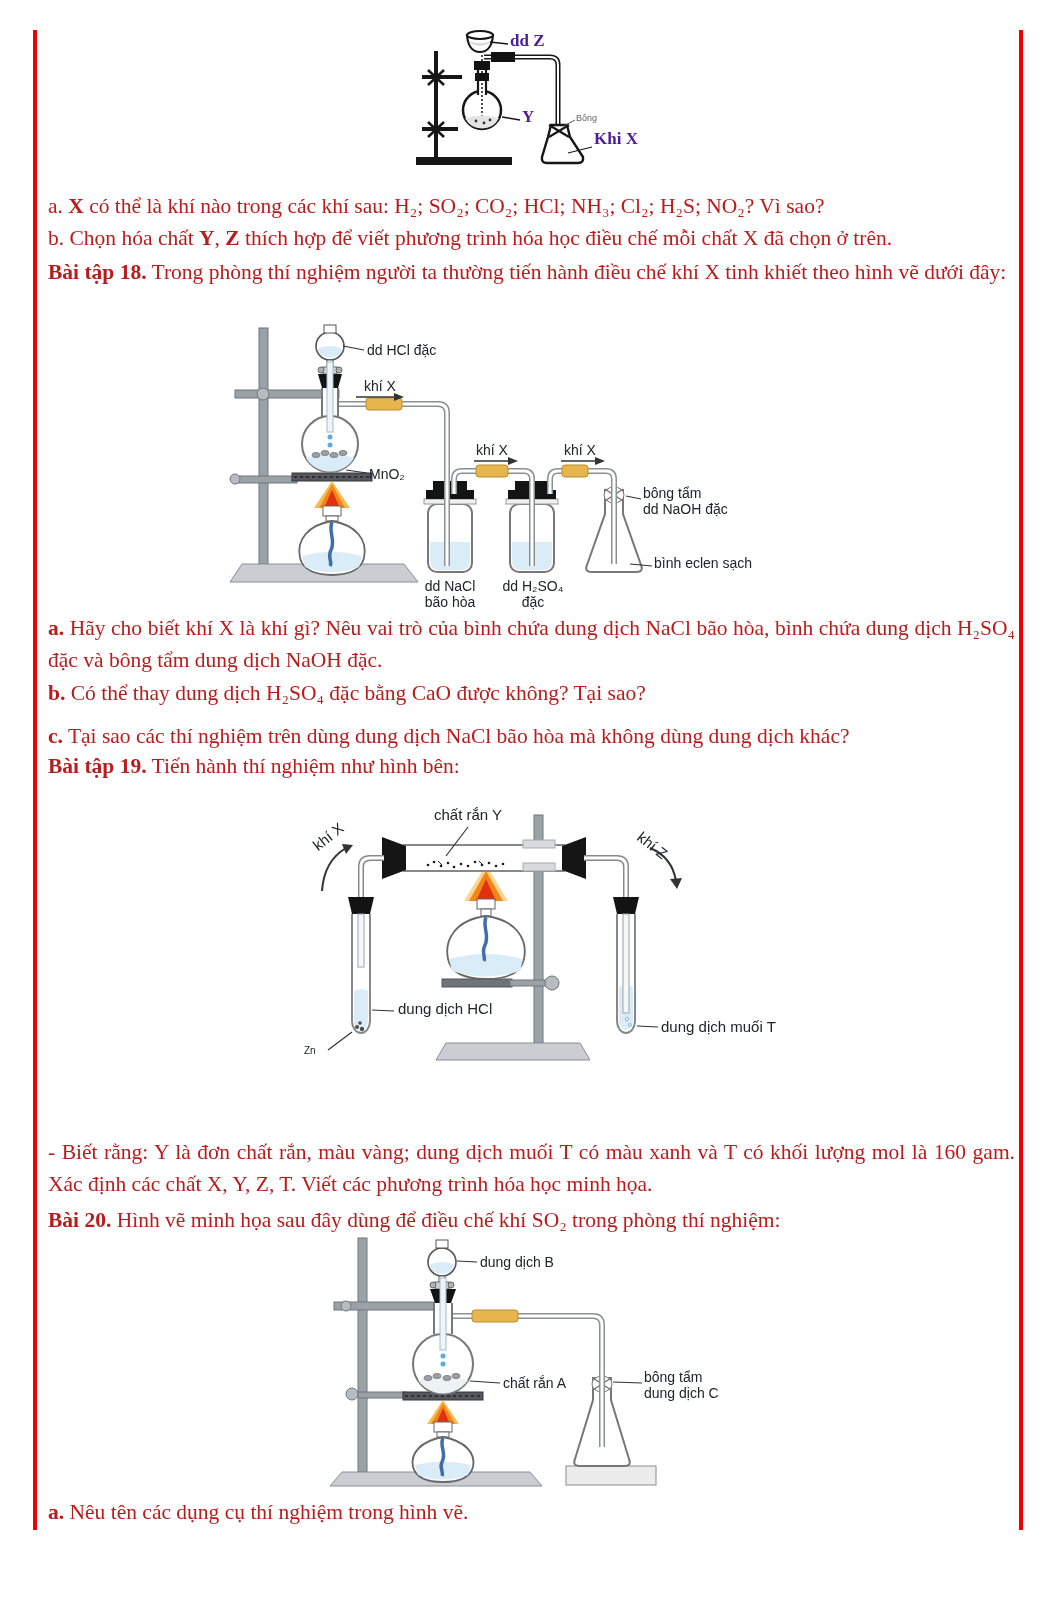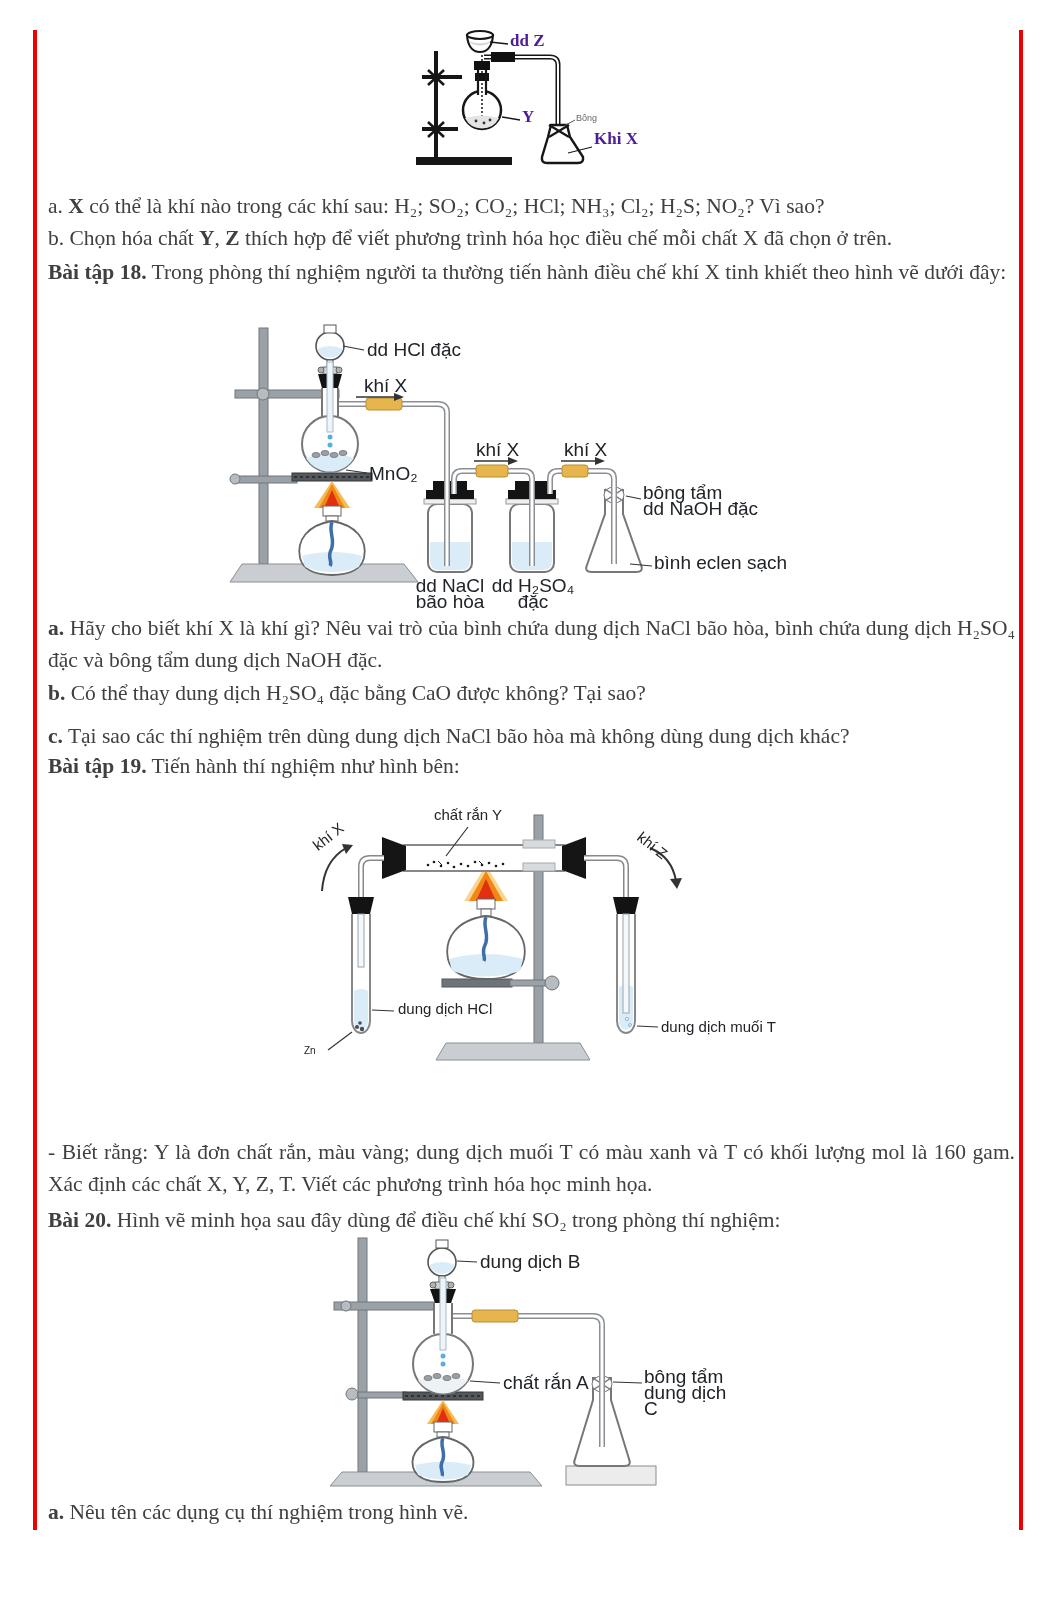--- a/index.html
+++ b/index.html
@@ -1,24 +1,24 @@
 <!DOCTYPE html>
 <html><head>
 <meta charset="utf-8">
 <style>
   html,body{margin:0;padding:0;background:#ffffff;}
   .page{position:relative;width:1059px;height:1612px;background:#fff;overflow:hidden;
         font-family:"Liberation Serif","DejaVu Serif",serif;color:#000;}
   .vline{position:absolute;top:30px;width:4px;height:1500px;background:#ef0000;}
   .para{position:absolute;left:48px;width:967px;margin:0;font-size:21.5px;line-height:32px;
-        text-align:justify;color:#404040;}
+        text-align:justify;color:#b91c1c;}
   .fig{position:absolute;}
   .fig svg{position:absolute;left:0;top:0;display:block;}
   .flabel{position:absolute;font-family:"Liberation Sans","DejaVu Sans",sans-serif;
-          font-size:19px;line-height:16px;color:#202428;white-space:pre-line;}
+          font-size:14px;line-height:16px;color:#202428;white-space:pre-line;}
   .flabel.center{text-align:center;}
   .flabel.rotl{transform:rotate(-38deg);transform-origin:left top;font-size:15px;}
   .flabel.rotr{transform:rotate(38deg);transform-origin:left top;font-size:15px;}
   .flabel.serifb{font-family:"Liberation Serif","DejaVu Serif",serif;font-weight:bold;
                  font-size:17px;color:#4c1d95;}
   .flabel.tiny{font-size:9px;line-height:10px;color:#666;}
   b{font-weight:bold;}
 </style>
 </head>
 <body>

